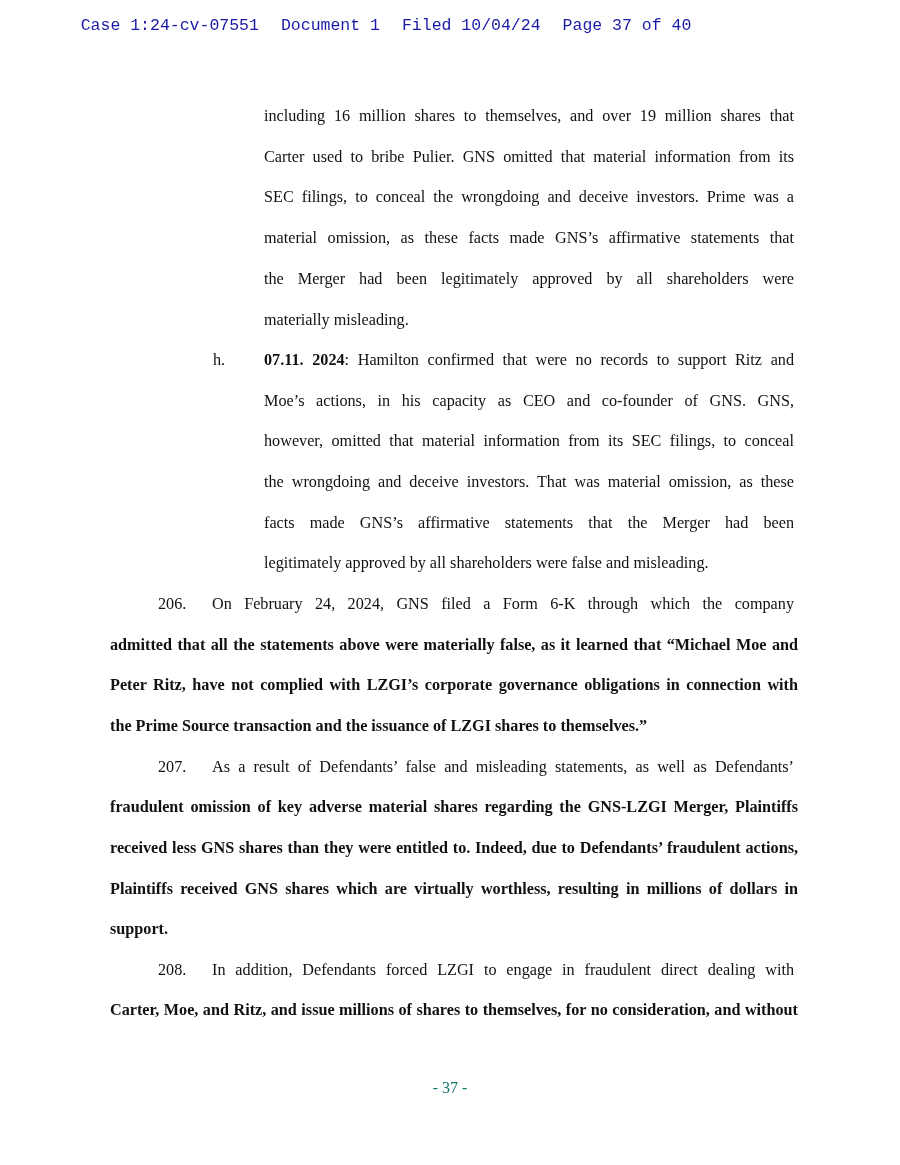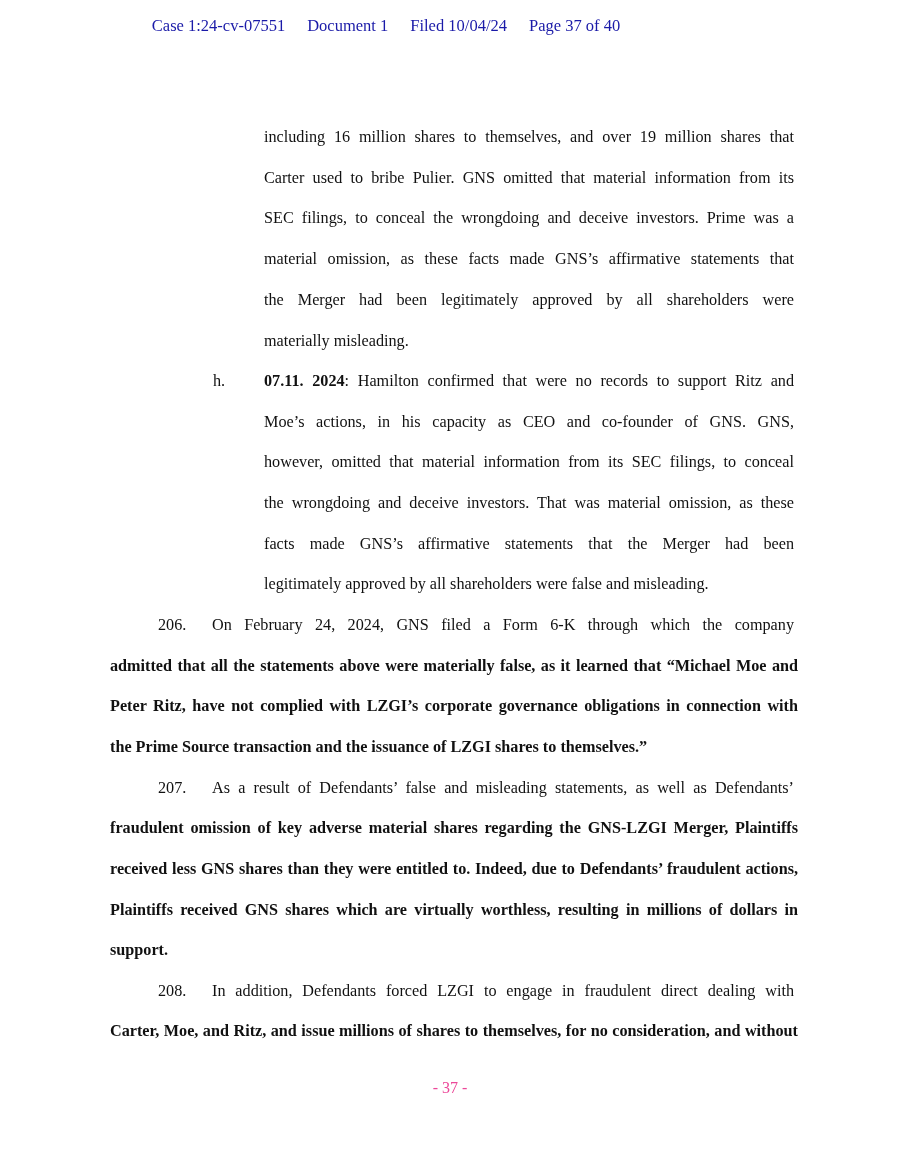--- a/index.html
+++ b/index.html
@@ -1,33 +1,33 @@
 <!DOCTYPE html>
 <html><head>
 <meta charset="utf-8">
 <style>
   html, body { margin:0; padding:0; background:#ffffff; }
   body { width:900px; height:1165px; position:relative; overflow:hidden; }
   .header {
     position:absolute; top:16px; left:0; width:772px; text-align:center;
-    font-family:Liberation Serif, serif; font-size:16.5px; color:#1a1aa8;
+    font-family:Liberation Mono, monospace; font-size:16.5px; color:#1a1aa8;
     white-space:pre;
   }
   .header span { margin:0 11px; }
   .text {
     font-family:"Liberation Serif", serif; font-size:16.2px; color:#111;
   }
-  .line { position:absolute; white-space:nowrap;margin-top:21px; }
+  .line { position:absolute; white-space:nowrap; }
   .just { text-align:justify; text-align-last:justify; }
   .sub { left:264px; width:530px; }
   .full { left:110px; width:688px;font-weight:bold; }
   .u { font-weight:bold; }
   .footer {
     position:absolute; top:1079px; left:0; width:900px; text-align:center;
-    font-family:"Liberation Serif", serif; font-size:16px; color:#ec4899;
+    font-family:"Liberation Serif", serif; font-size:16px; color:#0f766e;
   }
 </style>
 </head>
 <body>
 
 <div class="header"><span>Case 1:24-cv-07551</span><span>Document 1</span><span>Filed 10/04/24</span><span>Page 37 of 40</span></div>
 
 <div class="text">
 
   <div class="line sub just" style="top:107px">including 16 million shares to themselves, and over 19 million shares that</div>

